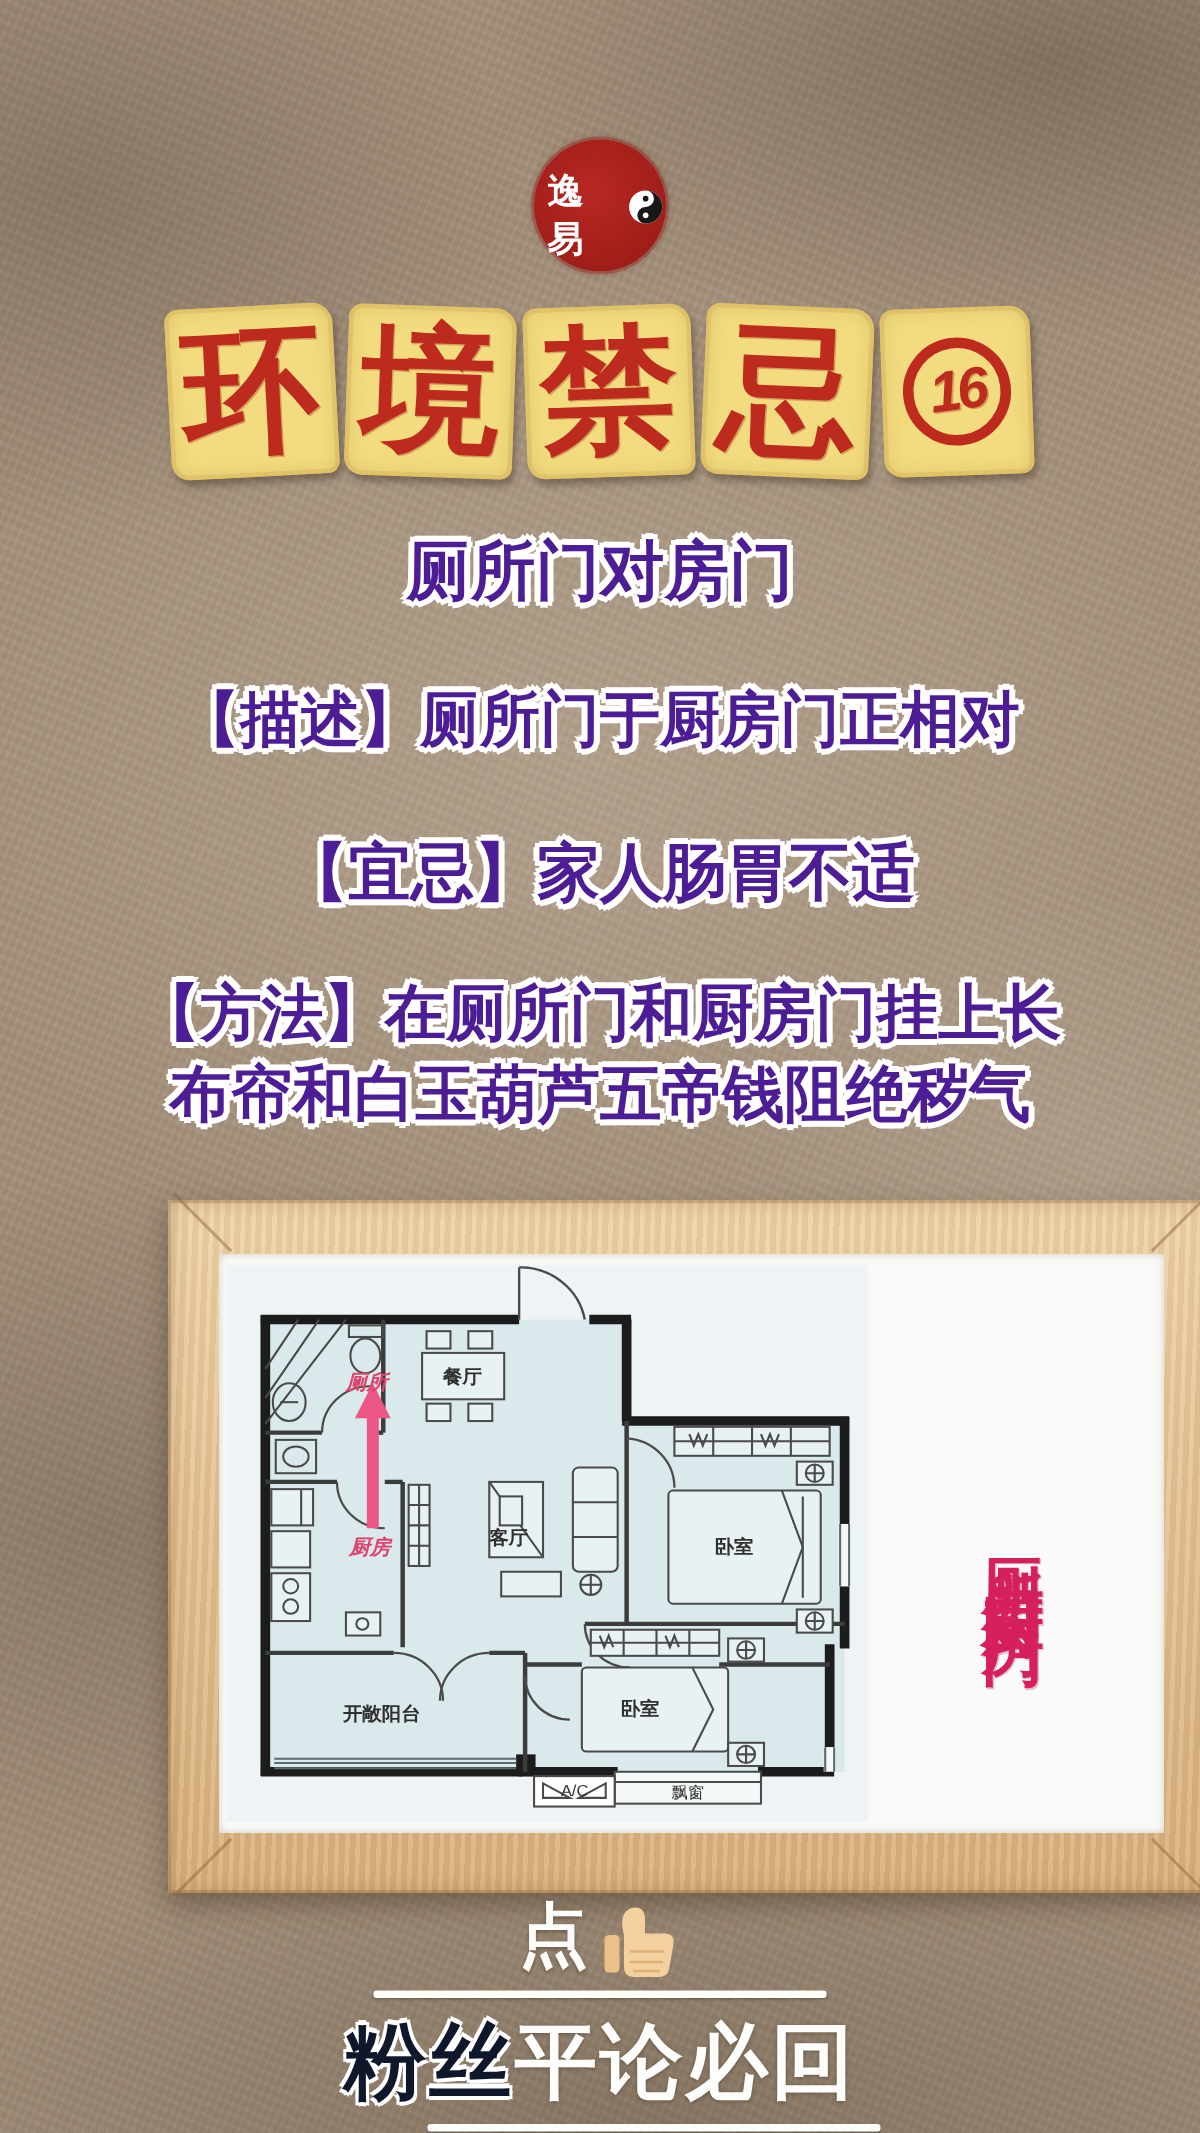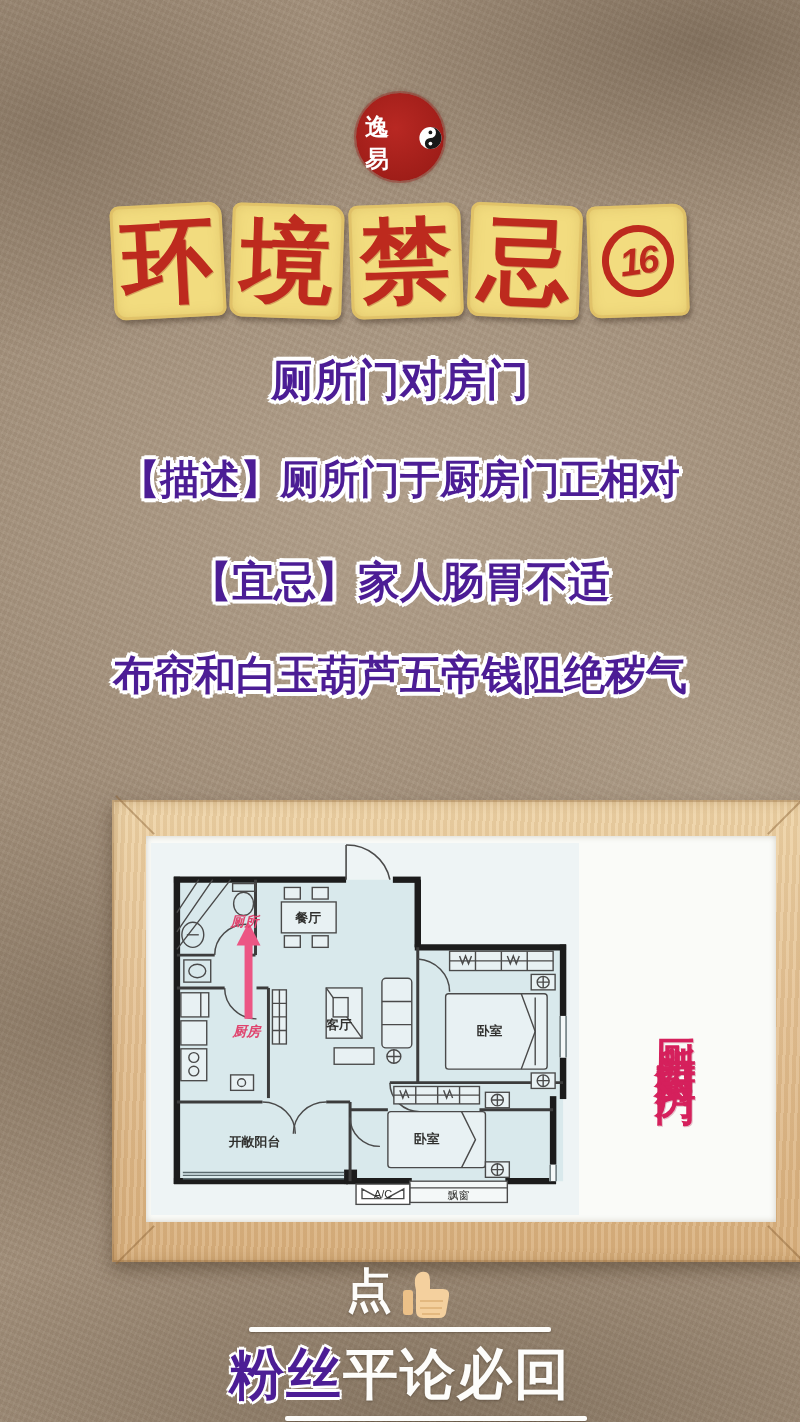--- a/index.html
+++ b/index.html
@@ -96,21 +96,21 @@
 
   
   .cta{ left:0; top:1260px; width:800px; display:flex; flex-direction:column; align-items:center; }
   .cta-line1{ display:flex; align-items:center; gap:2px; color:#fdfdfb; font-size:46px; font-weight:bold;
     text-shadow:0 1px 3px rgba(40,30,18,.4); }
   .cta-rule{ width:302px; height:5px; background:#fdfdfb; border-radius:2px; margin-top:5px;
     box-shadow:0 1px 2px rgba(40,30,18,.35); }
   .cta-line2{ margin-top:6px; font-size:55px; font-weight:bold; color:#fdfdfb; letter-spacing:2px;
     text-shadow:0 1px 3px rgba(40,30,18,.4); }
   .cta-line2 .fans{
-    color:#4c1d95;
+    color:#0f172a;
     text-shadow:-2px -2px 0 #fff, 2px -2px 0 #fff, -2px 2px 0 #fff, 2px 2px 0 #fff, 0 3px 0 #fff, 0 -3px 0 #fff;
   }
   .cta-rule2{ margin-top:4px; margin-left:72px; }
 
   text{ font-family:"Liberation Sans", sans-serif; }
   .room-label{ font-size:13px; font-weight:bold; fill:#30302e; }
   .red-label{ font-size:14px; font-weight:bold; font-style:italic; fill:#e0446e; }
   .tiny-label{ font-size:11px; fill:#30302e; }
 </style>
 </head>
@@ -143,20 +143,21 @@
     <div class="badge-ring">
       <span>16</span>
     </div>
   </div>
 </div>
 
 <div class="abs outlined headline">厕所门对房门</div>
 <div class="abs outlined line-desc">【描述】厕所门于厨房门正相对</div>
 <div class="abs outlined line-yiji">【宜忌】家人肠胃不适</div>
 <div class="abs outlined line-method">
+  <div>【方法】在厕所门和厨房门挂上长</div>
   <div>布帘和白玉葫芦五帝钱阻绝秽气</div>
 </div>
 
 <div class="abs frame">
   <div class="mitre m-tl"></div>
   <div class="mitre m-tr"></div>
   <div class="mitre m-bl"></div>
   <div class="mitre m-br"></div>
   <div class="photo">
     <svg class="plan-svg" width="428" height="372" viewBox="0 0 430 385" preserveAspectRatio="none">

